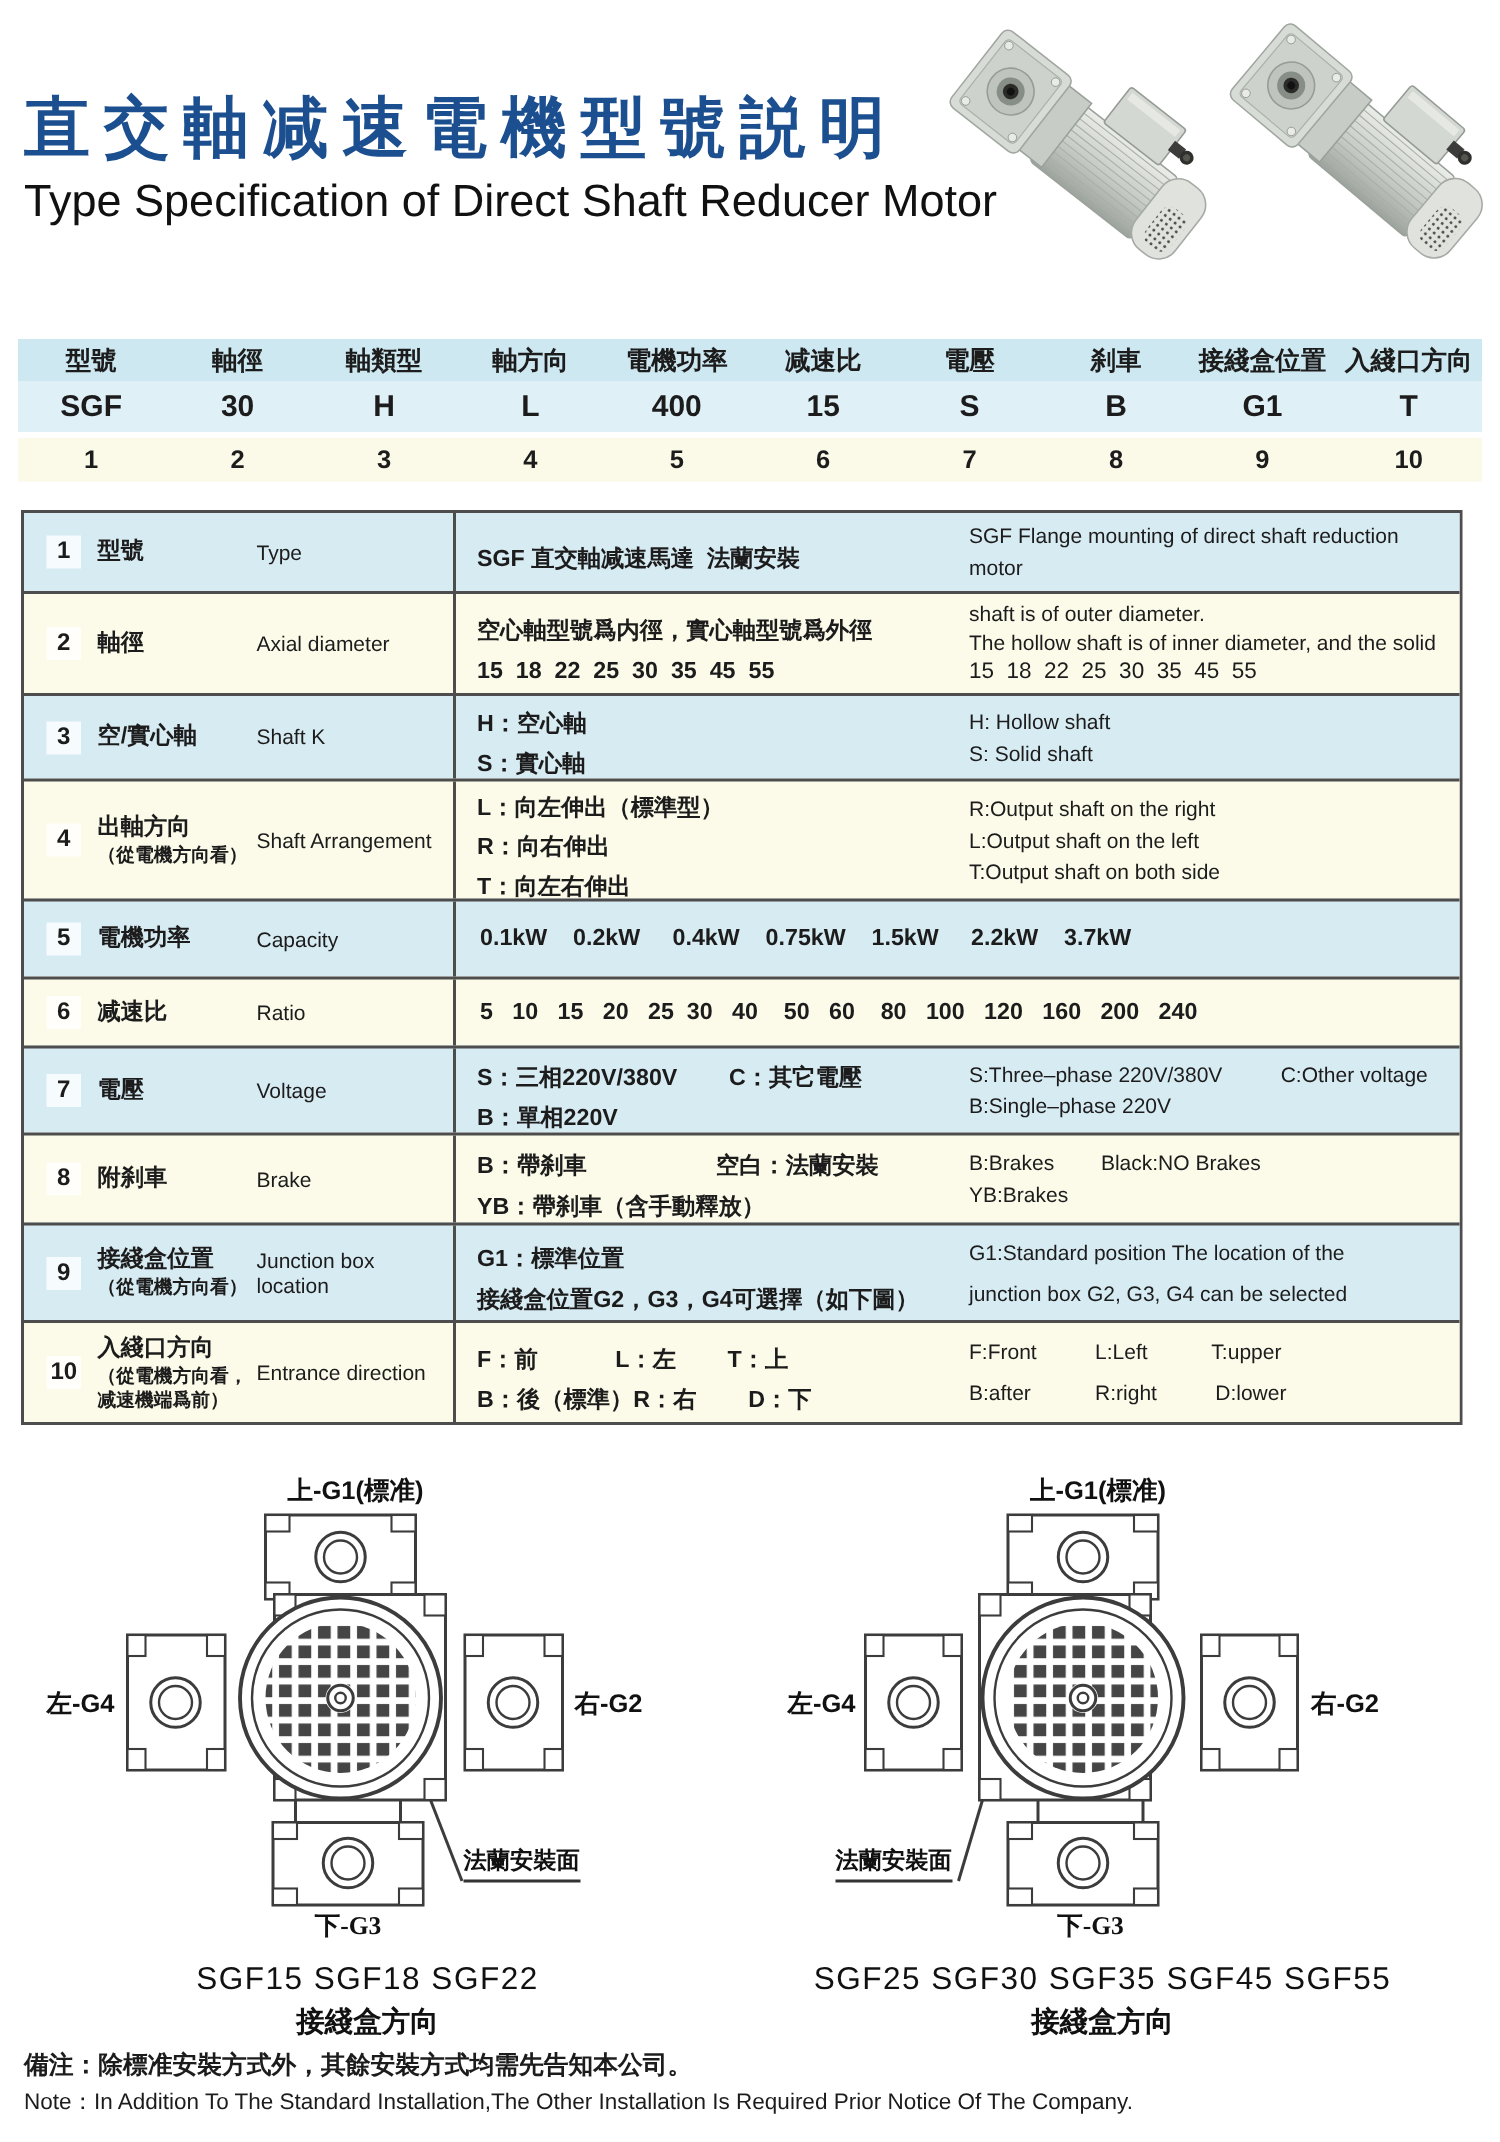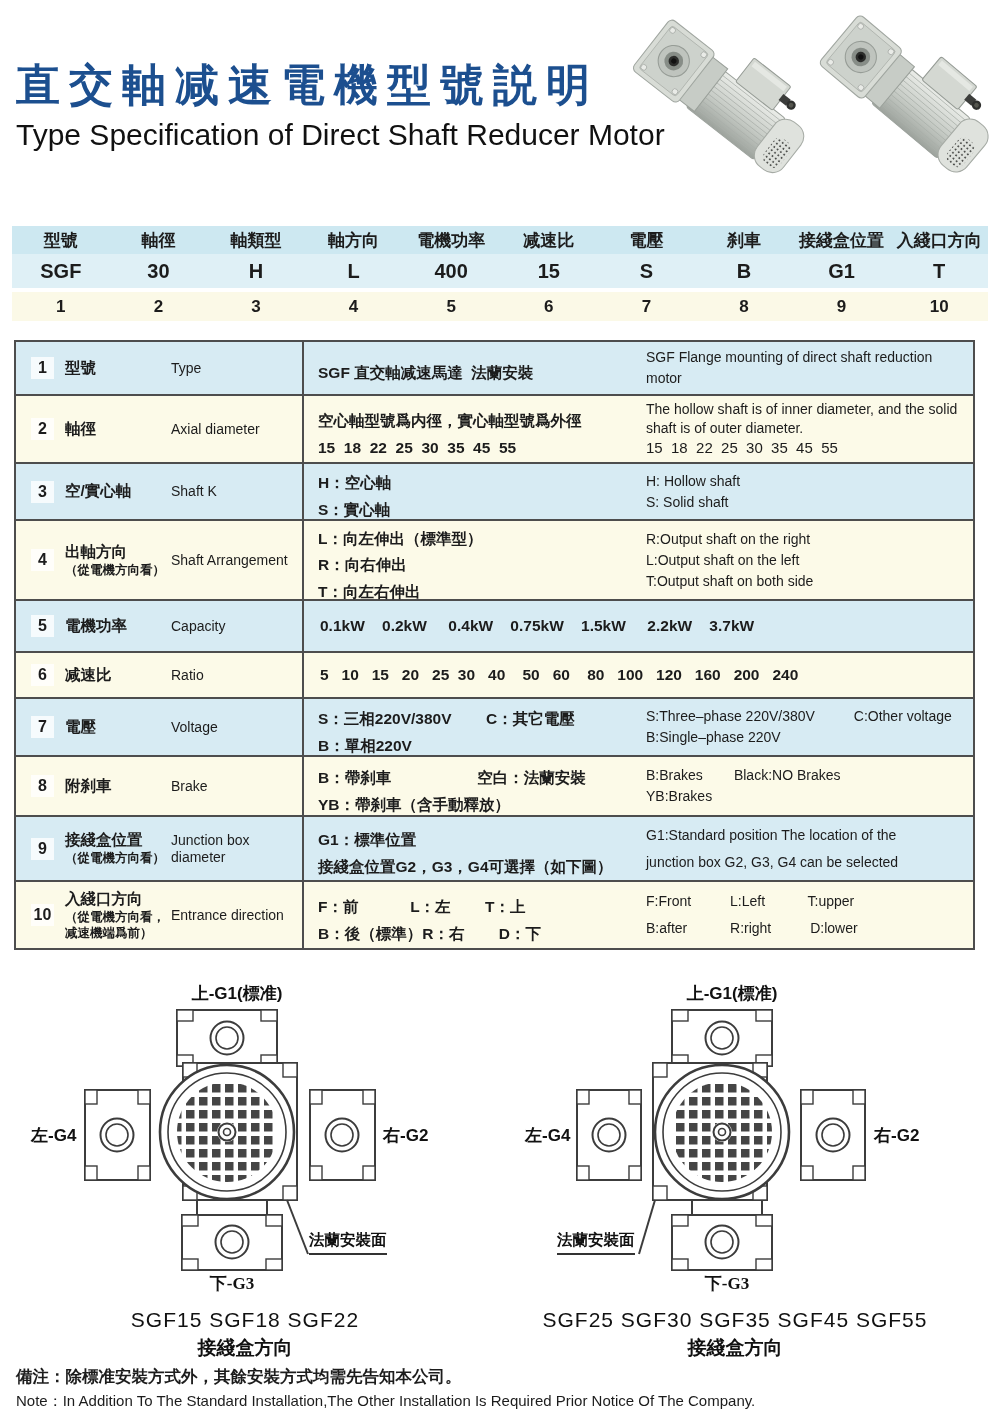--- a/index.html
+++ b/index.html
@@ -185,22 +185,22 @@
         <span class="numb">2</span>
         <div class="zhl">軸徑</div>
         <div class="enl">Axial diameter</div>
       </div>
       <div class="cont">
         <div class="czh">
           <div class="line">空心軸型號爲内徑，實心軸型號爲外徑</div>
           <div class="line">15  18  22  25  30  35  45  55</div>
         </div>
         <div class="cen">
+          <div class="line" style="line-height:1.35">shaft is of outer diameter.</div>
           <div class="line" style="line-height:1.35">The hollow shaft is of inner diameter, and the solid</div>
-          <div class="line" style="line-height:1.35">shaft is of outer diameter.</div>
           <div class="line" style="line-height:1.35;font-size:15px">15  18  22  25  30  35  45  55</div>
         </div>
       </div>
     </div>
 
     <div class="srow bg-b h57">
       <div class="lblcell">
         <span class="numb">3</span>
         <div class="zhl">空/實心軸</div>
         <div class="enl">Shaft K</div>
@@ -298,21 +298,21 @@
       </div>
     </div>
 
     <div class="srow bg-b h65">
       <div class="lblcell">
         <span class="numb">9</span>
         <div class="zhl">
           <div>接綫盒位置</div>
           <div class="sub">（從電機方向看）</div>
         </div>
-        <div class="enl">Junction box diameter</div>
+        <div class="enl">Junction box location</div>
       </div>
       <div class="cont">
         <div class="czh">
           <div class="line">G1：標準位置</div>
           <div class="line">接綫盒位置G2，G3，G4可選擇（如下圖）</div>
         </div>
         <div class="cen">
           <div class="line" style="line-height:1.9">G1:Standard position The location of the</div>
           <div class="line" style="line-height:1.9">junction box G2, G3, G4 can be selected</div>
         </div>

